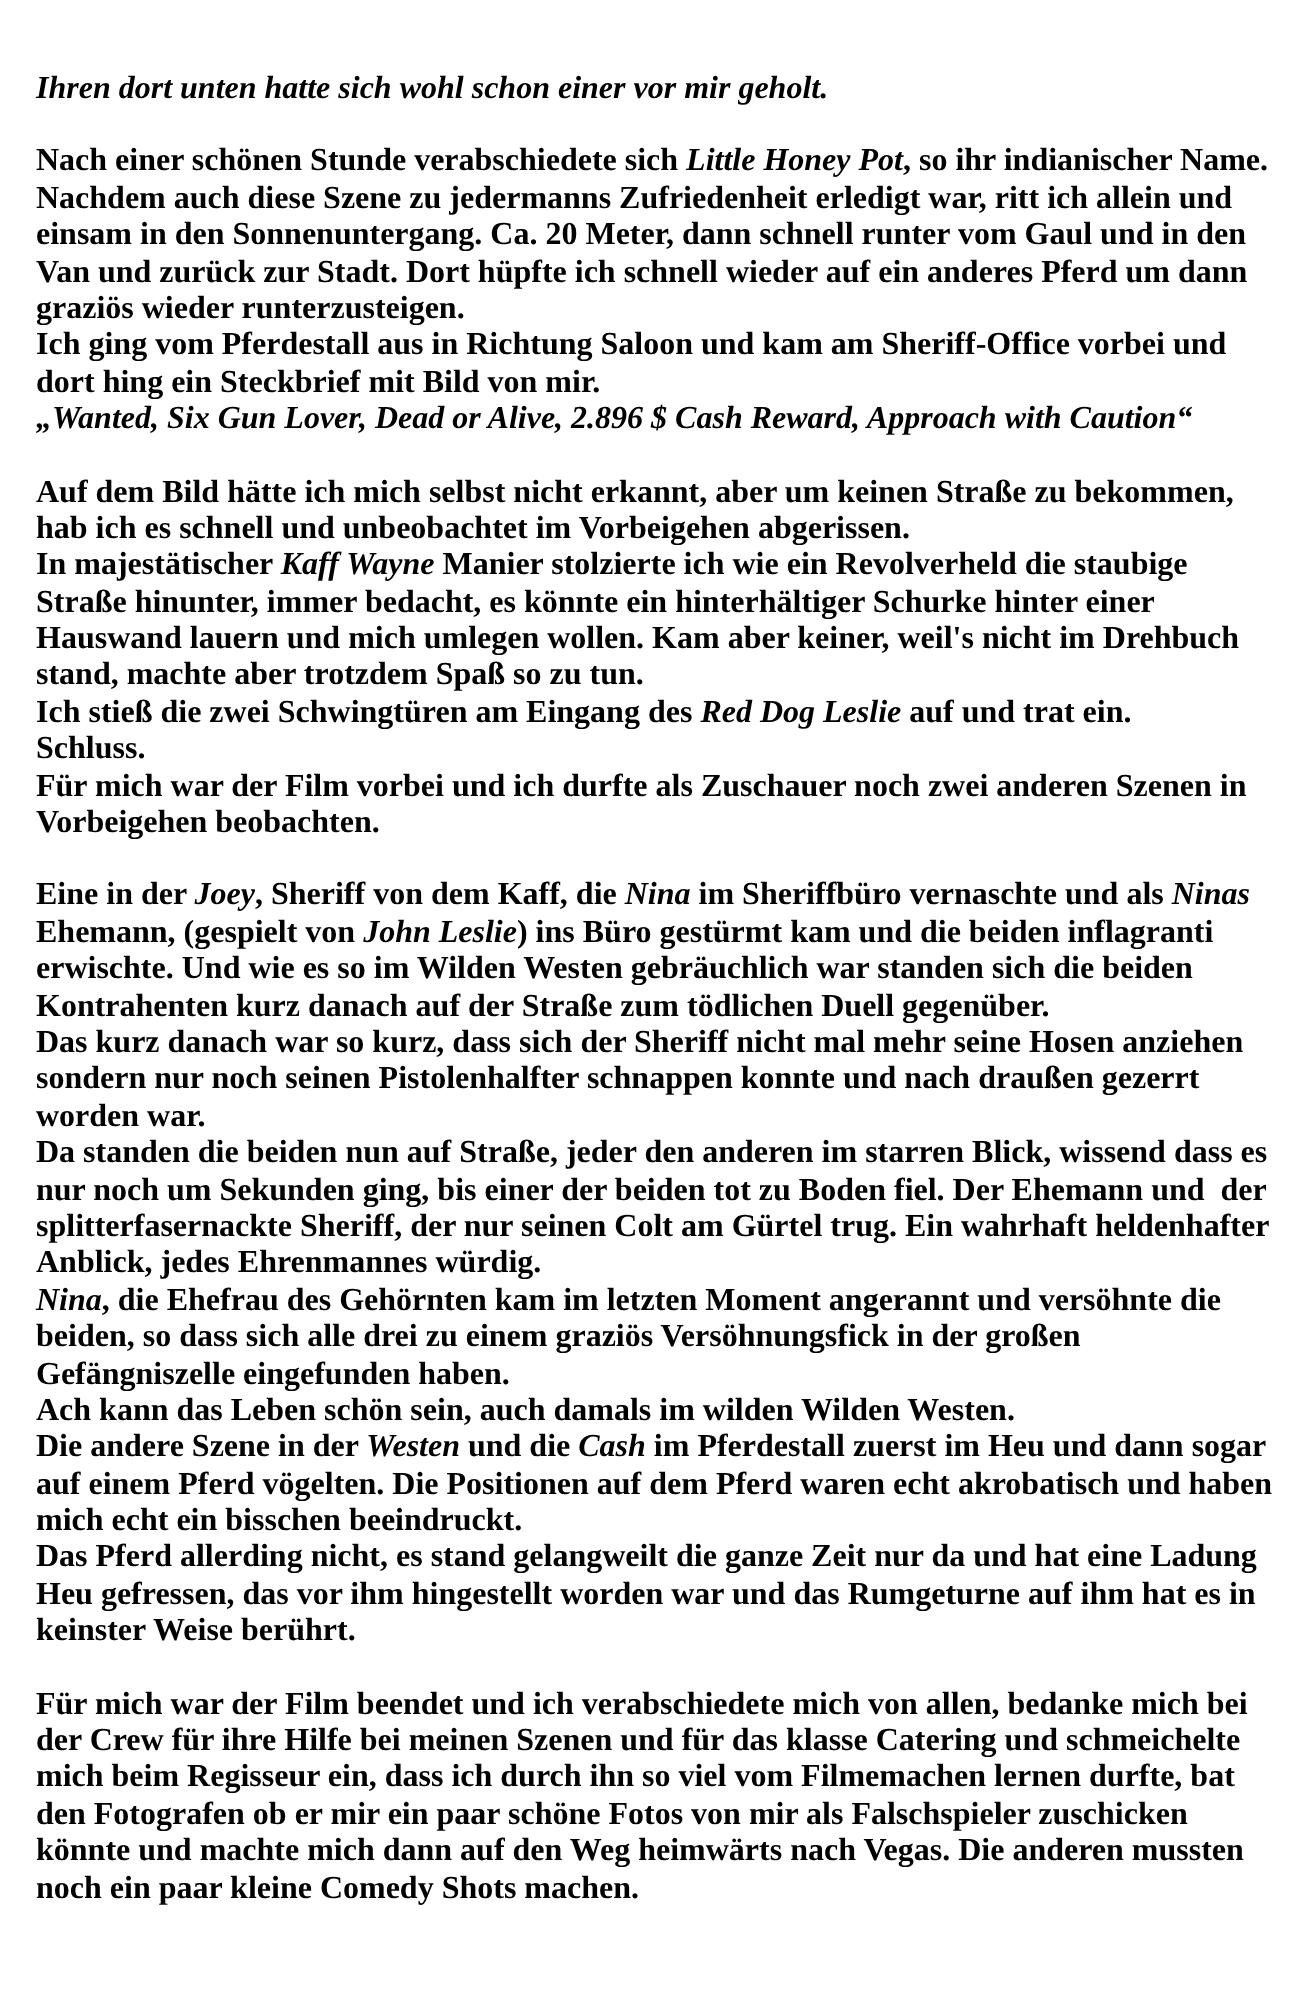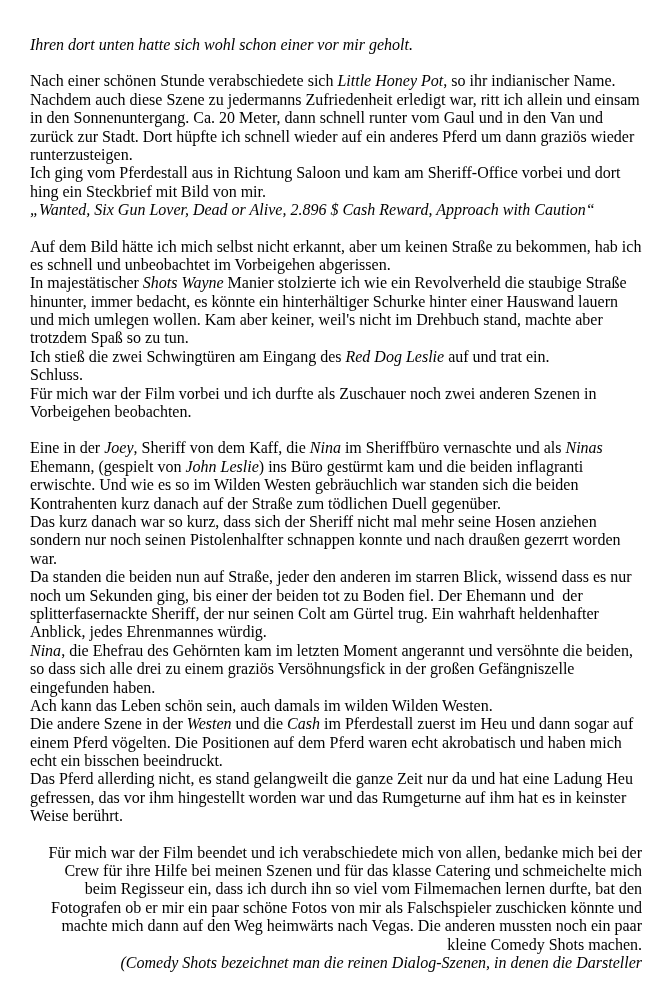--- a/index.html
+++ b/index.html
@@ -8,56 +8,56 @@
   }
   body {
     width: 650px;
     height: 999px;
     background: #ffffff;
     overflow: hidden;
   }
   .page {
     box-sizing: border-box;
     width: 650px;
-    padding: 36px 8px 0 30px;
+    padding: 36px 8px 0 18px;
     font-family: "Liberation Serif", "DejaVu Serif", serif;
     font-size: 16px;
     line-height: 1.15;
     color: #000000;
+    font-weight: bold;
   }
   .para {
     white-space: pre-wrap;
     margin: 0 0 18px 0;
     word-spacing: normal;
   }
   .para:last-child {
     margin-bottom: 0;
-    text-align: right;
   }
   .para i {
     font-style: italic;
   }
 </style>
 </head>
 <body>
 
 <main class="page">
   <div id="paragraphs">
       <div class="para"><i>Ihren dort unten hatte sich wohl schon einer vor mir geholt.</i></div>
       <div class="para"><span>Nach einer schönen Stunde verabschiedete sich </span><i>Little Honey Pot</i><span>, so ihr indianischer Name. Nachdem auch diese Szene zu jedermanns Zufriedenheit erledigt war, ritt ich allein und einsam in den Sonnenuntergang. Ca. 20 Meter, dann schnell runter vom Gaul und in den Van und zurück zur Stadt. Dort hüpfte ich schnell wieder auf ein anderes Pferd um dann graziös wieder runterzusteigen.
 Ich ging vom Pferdestall aus in Richtung Saloon und kam am Sheriff-Office vorbei und dort hing ein Steckbrief mit Bild von mir.
 </span><i>„Wanted, Six Gun Lover, Dead or Alive, 2.896 $ Cash Reward, Approach with Caution“</i></div>
       <div class="para"><span>Auf dem Bild hätte ich mich selbst nicht erkannt, aber um keinen Straße zu bekommen, hab ich es schnell und unbeobachtet im Vorbeigehen abgerissen.
-In majestätischer </span><i>Shots Wayne</i><span> Manier stolzierte ich wie ein Revolverheld die staubige Straße hinunter, immer bedacht, es könnte ein hinterhältiger Schurke hinter einer Hauswand lauern und mich umlegen wollen. Kam aber keiner, weil's nicht im Drehbuch stand, machte aber trotzdem Spaß so zu tun.
+In majestätischer </span><i>Kaff Wayne</i><span> Manier stolzierte ich wie ein Revolverheld die staubige Straße hinunter, immer bedacht, es könnte ein hinterhältiger Schurke hinter einer Hauswand lauern und mich umlegen wollen. Kam aber keiner, weil's nicht im Drehbuch stand, machte aber trotzdem Spaß so zu tun.
 Ich stieß die zwei Schwingtüren am Eingang des </span><i>Red Dog Leslie</i><span> auf und trat ein.
 Schluss.
 Für mich war der Film vorbei und ich durfte als Zuschauer noch zwei anderen Szenen in Vorbeigehen beobachten.</span></div>
       <div class="para"><span>Eine in der </span><i>Joey</i><span>, Sheriff von dem Kaff, die </span><i>Nina</i><span> im Sheriffbüro vernaschte und als </span><i>Ninas</i><span> Ehemann, (gespielt von </span><i>John Leslie</i><span>) ins Büro gestürmt kam und die beiden inflagranti erwischte. Und wie es so im Wilden Westen gebräuchlich war standen sich die beiden Kontrahenten kurz danach auf der Straße zum tödlichen Duell gegenüber.
 Das kurz danach war so kurz, dass sich der Sheriff nicht mal mehr seine Hosen anziehen sondern nur noch seinen Pistolenhalfter schnappen konnte und nach draußen gezerrt worden war.
 Da standen die beiden nun auf Straße, jeder den anderen im starren Blick, wissend dass es nur noch um Sekunden ging, bis einer der beiden tot zu Boden fiel. Der Ehemann und  der splitterfasernackte Sheriff, der nur seinen Colt am Gürtel trug. Ein wahrhaft heldenhafter Anblick, jedes Ehrenmannes würdig.
 </span><i>Nina</i><span>, die Ehefrau des Gehörnten kam im letzten Moment angerannt und versöhnte die beiden, so dass sich alle drei zu einem graziös Versöhnungsfick in der großen Gefängniszelle eingefunden haben.
 Ach kann das Leben schön sein, auch damals im wilden Wilden Westen.
 Die andere Szene in der </span><i>Westen</i><span> und die </span><i>Cash</i><span> im Pferdestall zuerst im Heu und dann sogar auf einem Pferd vögelten. Die Positionen auf dem Pferd waren echt akrobatisch und haben mich echt ein bisschen beeindruckt.
 Das Pferd allerding nicht, es stand gelangweilt die ganze Zeit nur da und hat eine Ladung Heu gefressen, das vor ihm hingestellt worden war und das Rumgeturne auf ihm hat es in keinster Weise berührt.</span></div>
       <div class="para"><span>Für mich war der Film beendet und ich verabschiedete mich von allen, bedanke mich bei der Crew für ihre Hilfe bei meinen Szenen und für das klasse Catering und schmeichelte mich beim Regisseur ein, dass ich durch ihn so viel vom Filmemachen lernen durfte, bat den Fotografen ob er mir ein paar schöne Fotos von mir als Falschspieler zuschicken könnte und machte mich dann auf den Weg heimwärts nach Vegas. Die anderen mussten noch ein paar kleine Comedy Shots machen.
-</span><i>(Comedy Shots bezeichnet man die reinen Dialog-Szenen, in denen die Darsteller</i></div>
+</span></div>
     </div>
 </main>
 
 </body></html>

